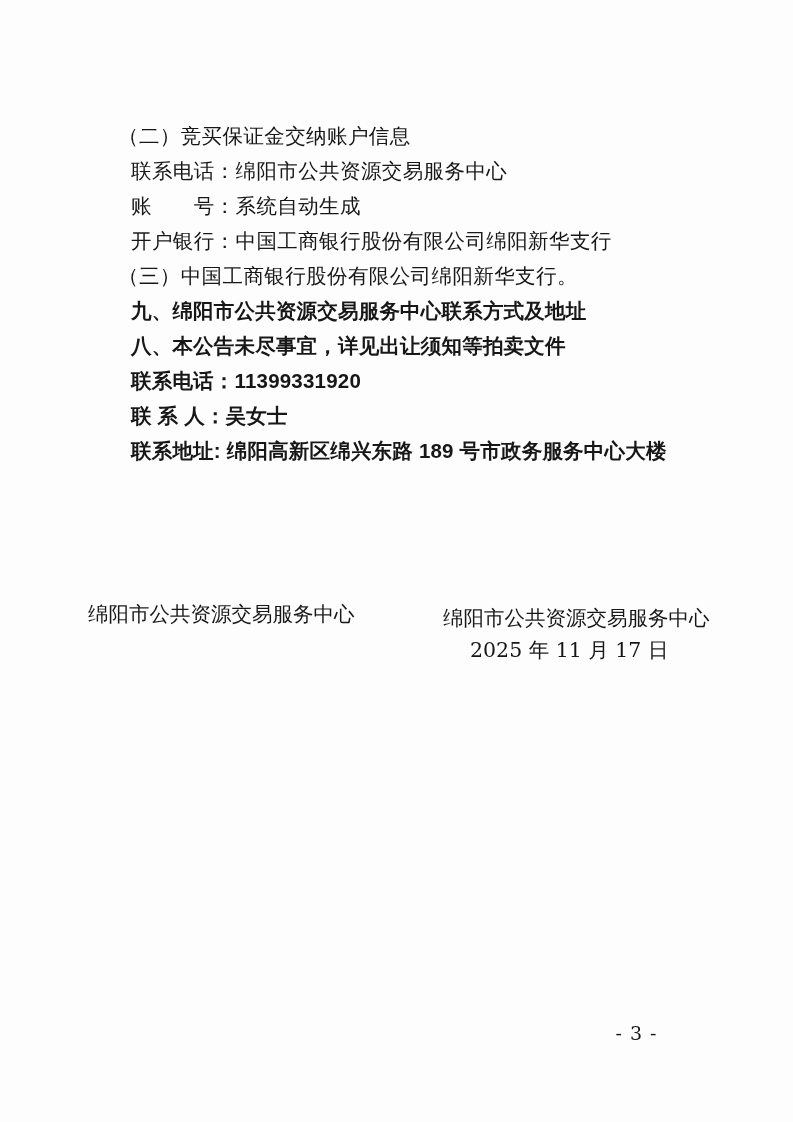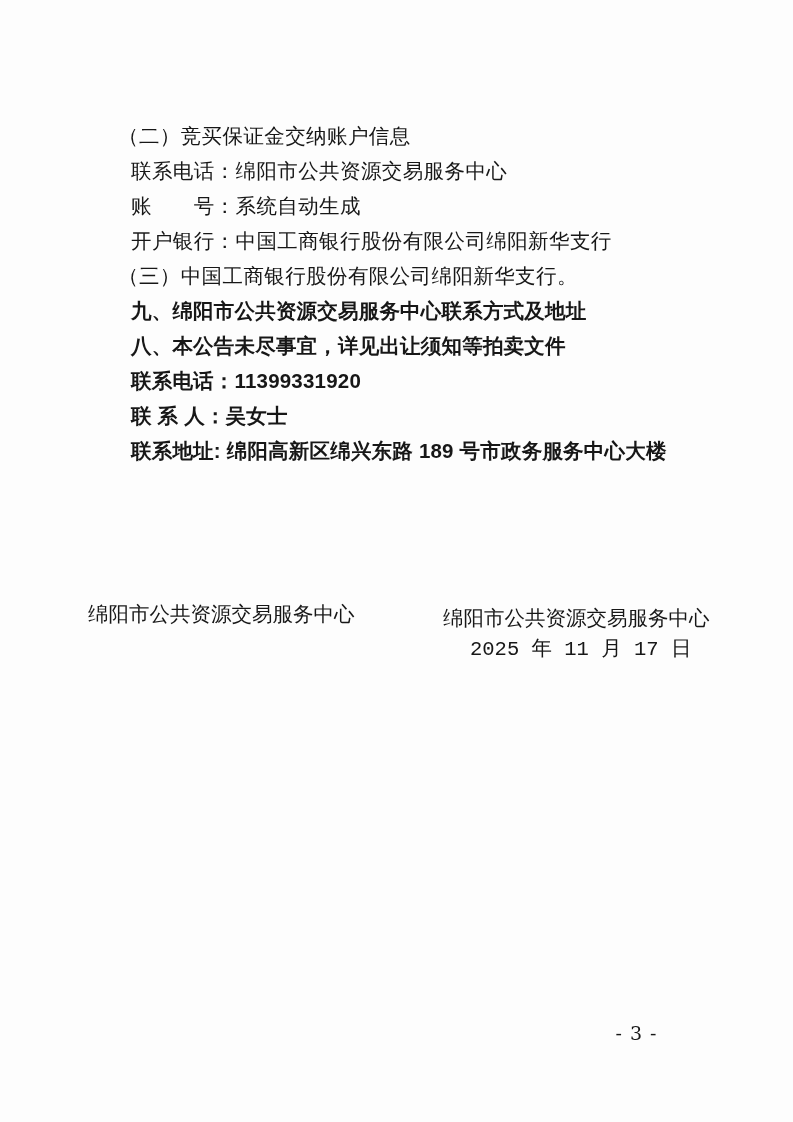--- a/index.html
+++ b/index.html
@@ -69,21 +69,20 @@
     left: 338px;
     top: 4px;
     white-space: pre;
     margin-left: 17px;
   }
   .date-row {
     position: relative;
     height: 36px;
     font-size: 20.5px;
     line-height: 36px;
-    font-family: Liberation Mono, monospace;
   }
   .date-text {
     position: absolute;
     left: 382px;
     top: 0;
     white-space: pre;
   }
   .page-number {
     position: absolute;
     left: 0;

